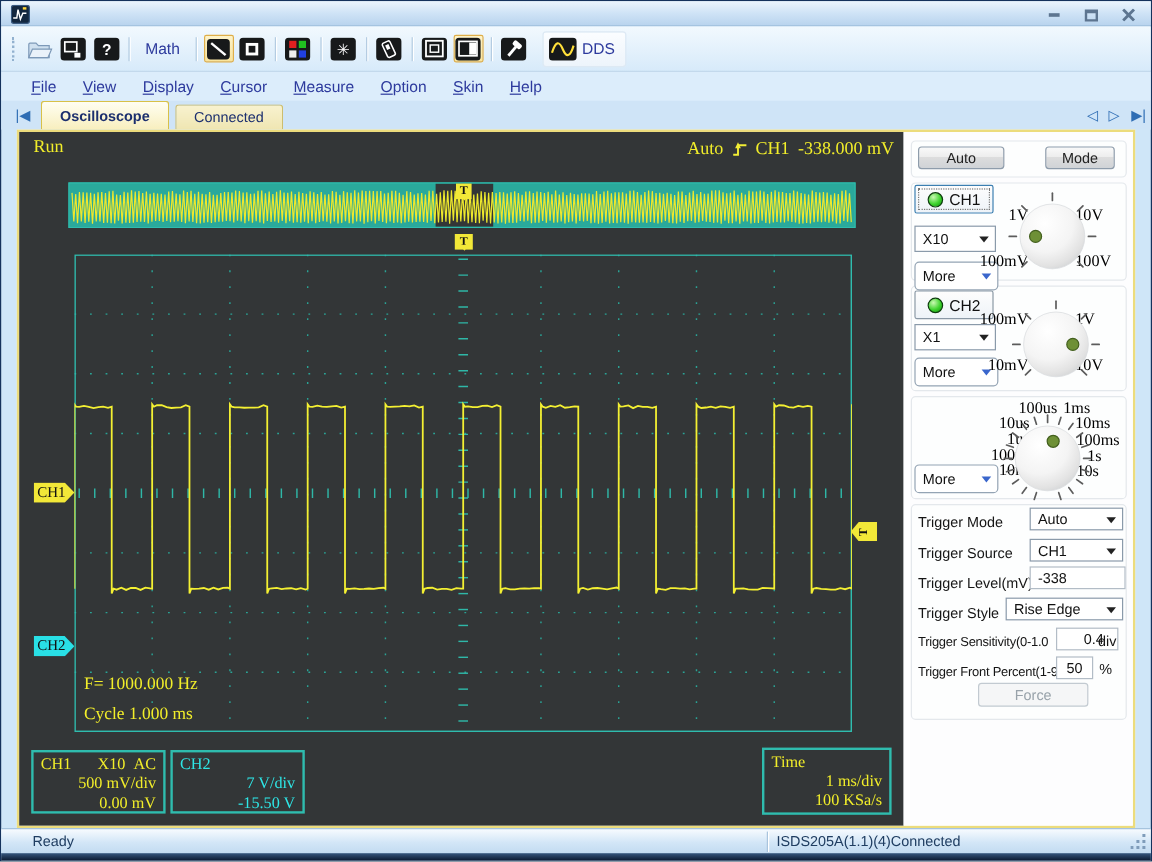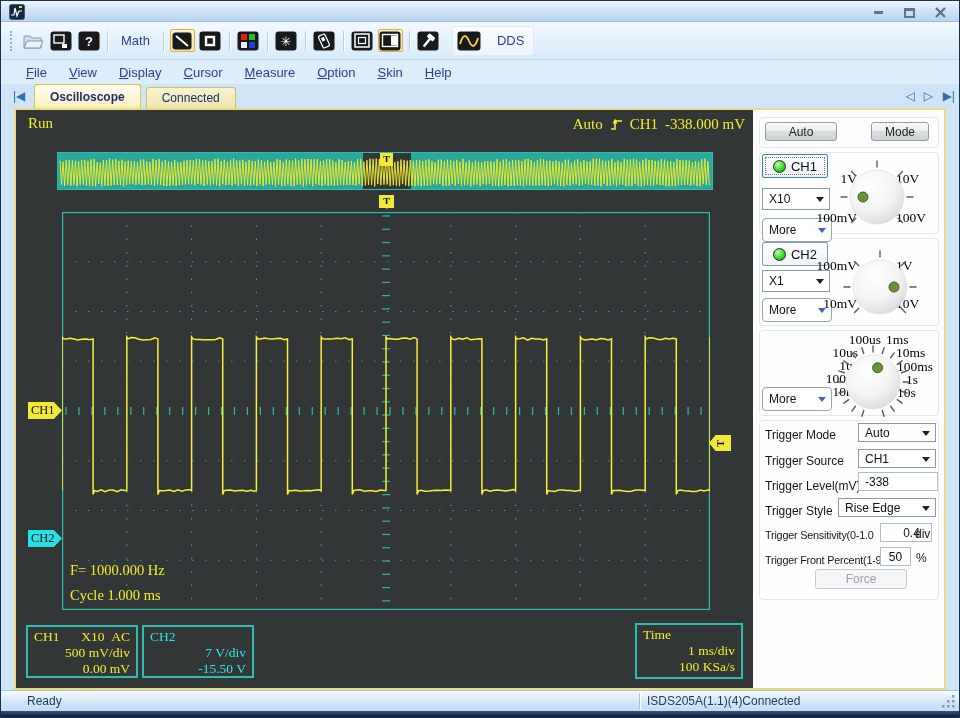--- a/index.html
+++ b/index.html
@@ -10,21 +10,21 @@
 .title-text{position:absolute;left:0;right:0;top:3px;text-align:center;font-size:13px;color:#4f6f94}
 .winbtns{position:absolute;right:8px;top:4px;display:flex;gap:9px}
 .winbtn{width:22px;height:15px;display:flex;align-items:center;justify-content:center}
 
 .toolbar{position:absolute;left:1px;top:22px;width:958px;height:38px;background:linear-gradient(#f2f9fe,#d7eafa);border-bottom:1px solid #c3d9ec;display:flex;align-items:center;padding-left:6px;gap:3px}
 .grip{width:4px;height:20px;border-left:2px dotted #92b1cf;margin:0 3px}
 .tsep{width:1px;height:20px;background:#b4cce2;margin:0 3px;box-shadow:1px 0 0 #ffffff}
 .tbtn{width:25px;height:23px;display:flex;align-items:center;justify-content:center;border-radius:2px}
 .tbtn.hl{background:linear-gradient(#fdf3c9,#f9e49c);border:1px solid #dfae48}
 .ttext{font-size:13px;color:#2d3a9d;padding:0 7px}
-.dds-group{display:flex;align-items:center;gap:16px;border:1px solid #dde9f4;background:linear-gradient(#fbfdff,#edf4fb);border-radius:3px;padding:2px 9px 2px 4px;margin-left:8px;height:30px}
+.dds-group{display:flex;align-items:center;gap:4px;border:1px solid #dde9f4;background:linear-gradient(#fbfdff,#edf4fb);border-radius:3px;padding:2px 9px 2px 4px;margin-left:8px;height:30px}
 
 .menubar{position:absolute;left:1px;top:60px;width:958px;height:24px;background:#dcedfb;display:flex;align-items:center;padding-left:14px}
 .menu-item{padding:3px 11px;font-size:13px;color:#2d3a9d;cursor:default}
 
 .tabbar{position:absolute;left:1px;top:84px;width:958px;height:24px;background:#cfe4f7}
 .tabnav{position:absolute;top:5px;font-size:12px;color:#2e6db4}
 .tabs{position:absolute;left:33px;bottom:0;display:flex;gap:5px;align-items:flex-end}
 .tab{height:21px;padding:0 15px;border:1px solid #cdbd6e;border-bottom:none;border-radius:3px 3px 0 0;background:linear-gradient(#f8f2cf,#efe6b2);color:#1c2f6e;font-size:12px;display:flex;align-items:center}
 .tab.active{height:24px;background:linear-gradient(#fffef2,#f8efbe);border-color:#d8c148;font-weight:bold}
 

